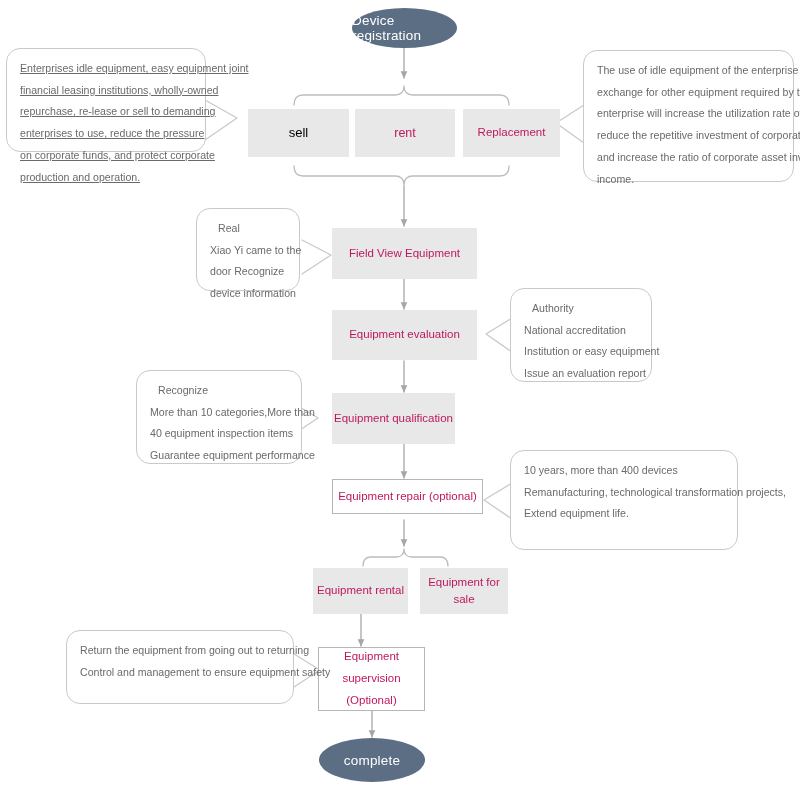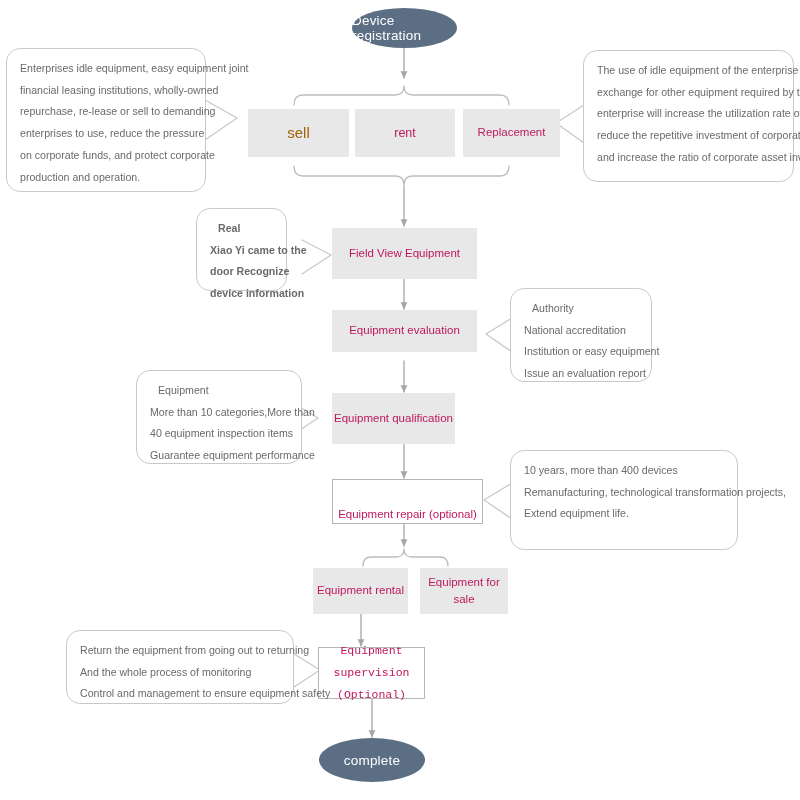--- a/index.html
+++ b/index.html
@@ -53,22 +53,22 @@
     font-size: 11.5px;
     color: #be185d;
     line-height: 1.5;
     box-sizing: border-box;
   }
   .pbox.outline {
     background: #ffffff;
     border: 1px solid #b6b6b6;
   }
   .pbox.big {
-    font-size: 15px;
-    color: #a16207;
+    font-size: 13px;
+    color: #000000;
     text-align: center;
   }
   .pbox.mid {
     font-size: 12.5px;
   }
   .pbox.stack {
     flex-direction: column;
     line-height: 1.9;
   }
 
@@ -159,87 +159,87 @@
     <span>rent</span>
   </div>
   <div class="pbox" style="left:463px; top:109px; width:97px; height:48px;">
     <span>Replacement</span>
   </div>
 
   <div class="pbox" style="left:332px; top:228px; width:145px; height:51px;">
     <span>Field View Equipment</span>
   </div>
 
-  <div class="pbox" style="left:332px; top:310px; width:145px; height:42px;text-align:right;">
+  <div class="pbox" style="left:332px; top:310px; width:145px; height:50px;text-align:right;">
     <span>Equipment evaluation</span>
   </div>
 
   <div class="pbox" style="left:332px; top:393px; width:123px; height:51px;">
     <span>Equipment qualification</span>
   </div>
 
-  <div class="pbox outline" style="left:332px; top:479px; width:151px; height:45px;align-items:flex-end;">
+  <div class="pbox outline" style="left:332px; top:479px; width:151px; height:35px;">
     <span>Equipment repair (optional)</span>
   </div>
 
   <div class="pbox" style="left:420px; top:568px; width:88px; height:46px;">
     <span>Equipment for sale</span>
   </div>
   <div class="pbox" style="left:313px; top:568px; width:95px; height:46px;">
     <span>Equipment  rental</span>
   </div>
 
-  <div class="pbox outline stack" style="left:318px; top:647px; width:107px; height:52px;font-family:Liberation Mono, monospace;">
+  <div class="pbox outline stack" style="left:318px; top:647px; width:107px; height:64px;">
     <span>Equipment supervision</span>
     <span>(Optional)</span>
   </div>
 
-  <div class="note" style="left:6px; top:48px; width:200px; height:144px;">
+  <div class="note" style="left:6px; top:48px; width:200px; height:104px;text-decoration:underline;">
     <span class="ln">Enterprises idle equipment, easy equipment joint</span>
     <span class="ln">financial leasing institutions, wholly-owned</span>
     <span class="ln">repurchase, re-lease or sell to demanding</span>
     <span class="ln">enterprises to use, reduce the pressure</span>
     <span class="ln">on corporate funds, and protect corporate</span>
     <span class="ln"> production and operation.</span>
   </div>
 
   <div class="note" style="left:583px; top:50px; width:211px; height:132px;">
     <span class="ln">The use of idle equipment of the enterprise in</span>
     <span class="ln">exchange for other equipment required by the</span>
     <span class="ln">enterprise will increase the utilization rate of assets,</span>
     <span class="ln">reduce the repetitive investment of corporate assets,</span>
     <span class="ln">and increase the ratio of corporate asset investment</span>
-  </div>
-
-  <div class="note" style="left:196px; top:208px; width:91px; height:83px;font-weight:bold;">
+    <span class="ln">income.</span>
+  </div>
+
+  <div class="note" style="left:196px; top:208px; width:104px; height:83px;">
     <span class="hd">Real</span>
     <span class="ln">Xiao Yi came to the</span>
     <span class="ln"> door  Recognize</span>
     <span class="ln">device information</span>
   </div>
 
   <div class="note" style="left:510px; top:288px; width:142px; height:94px;">
     <span class="hd">Authority</span>
     <span class="ln">National accreditation</span>
     <span class="ln">Institution or easy equipment</span>
     <span class="ln">Issue an evaluation report</span>
   </div>
 
   <div class="note" style="left:136px; top:370px; width:166px; height:94px;">
-    <span class="hd">Equipment</span>
+    <span class="hd">Recognize</span>
     <span class="ln">More than 10 categories,More than</span>
     <span class="ln">40  equipment inspection items</span>
     <span class="ln">Guarantee equipment performance</span>
   </div>
 
   <div class="note" style="left:510px; top:450px; width:228px; height:100px;">
     <span class="ln">10 years, more than 400 devices</span>
     <span class="ln">Remanufacturing, technological transformation projects,</span>
     <span class="ln">Extend equipment life.</span>
   </div>
 
   <div class="note" style="left:66px; top:630px; width:228px; height:74px;">
     <span class="ln">Return the equipment from going out to returning</span>
-    <span class="ln">And the whole process of monitoring</span>
     <span class="ln">Control and management to ensure equipment safety</span>
   </div>
 
 </div>
 
 </body></html>

